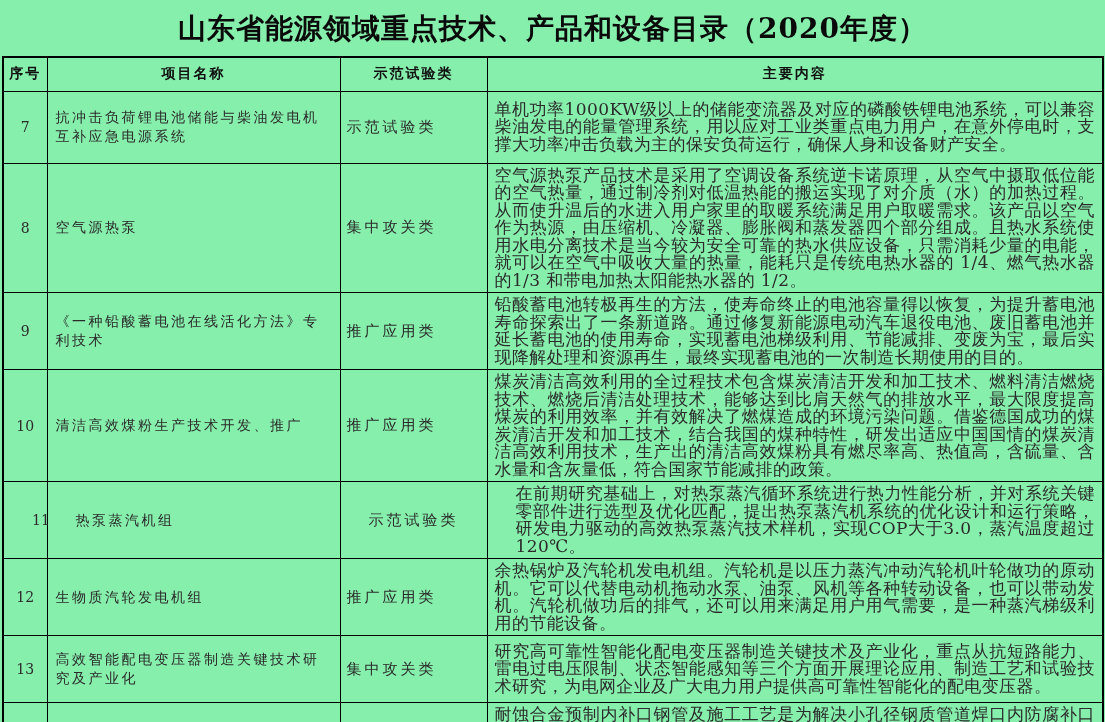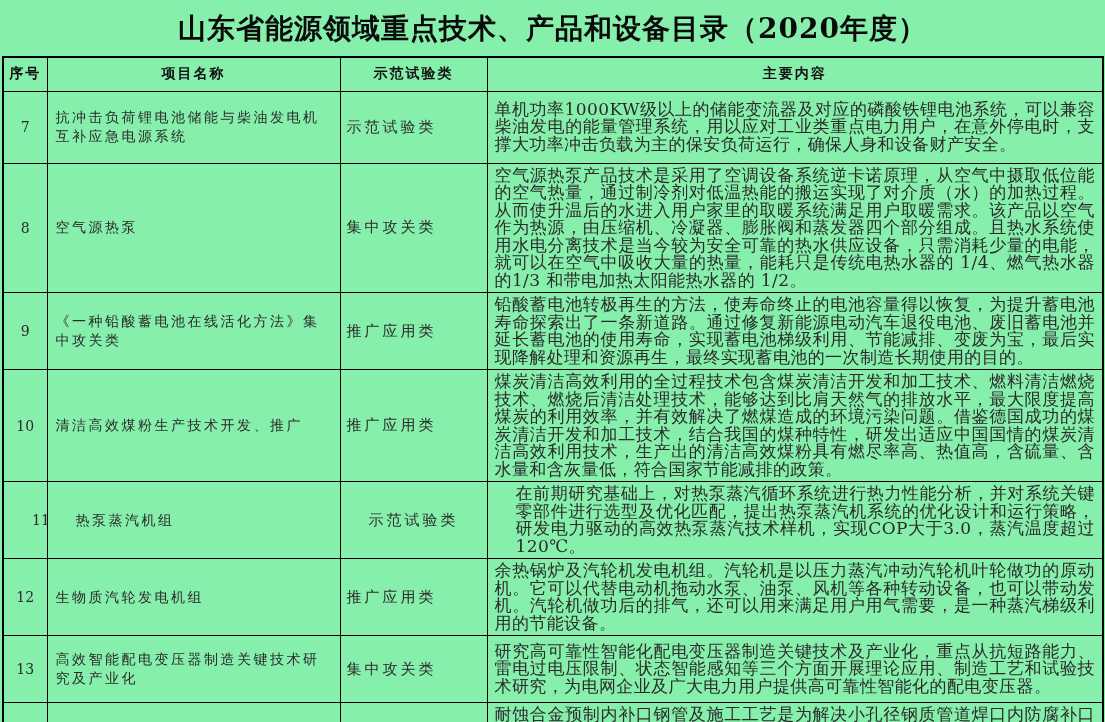--- a/index.html
+++ b/index.html
@@ -116,21 +116,21 @@
         <td class="c-content">单机功率1000KW级以上的储能变流器及对应的磷酸铁锂电池系统，可以兼容柴油发电的能量管理系统，用以应对工业类重点电力用户，在意外停电时，支撑大功率冲击负载为主的保安负荷运行，确保人身和设备财产安全。</td>
       </tr>
       <tr class="r8">
         <td class="c-no">8</td>
         <td class="c-name">空气源热泵</td>
         <td class="c-cat">集中攻关类</td>
         <td class="c-content">空气源热泵产品技术是采用了空调设备系统逆卡诺原理，从空气中摄取低位能的空气热量，通过制冷剂对低温热能的搬运实现了对介质（水）的加热过程。从而使升温后的水进入用户家里的取暖系统满足用户取暖需求。该产品以空气作为热源，由压缩机、冷凝器、膨胀阀和蒸发器四个部分组成。且热水系统使用水电分离技术是当今较为安全可靠的热水供应设备，只需消耗少量的电能，就可以在空气中吸收大量的热量，能耗只是传统电热水器的 1/4、燃气热水器的1/3 和带电加热太阳能热水器的 1/2。</td>
       </tr>
       <tr class="r9">
         <td class="c-no">9</td>
-        <td class="c-name">《一种铅酸蓄电池在线活化方法》集中攻关类</td>
+        <td class="c-name">《一种铅酸蓄电池在线活化方法》专利技术</td>
         <td class="c-cat">推广应用类</td>
         <td class="c-content">铅酸蓄电池转极再生的方法，使寿命终止的电池容量得以恢复，为提升蓄电池寿命探索出了一条新道路。通过修复新能源电动汽车退役电池、废旧蓄电池并延长蓄电池的使用寿命，实现蓄电池梯级利用、节能减排、变废为宝，最后实现降解处理和资源再生，最终实现蓄电池的一次制造长期使用的目的。</td>
       </tr>
       <tr class="r10">
         <td class="c-no">10</td>
         <td class="c-name">清洁高效煤粉生产技术开发、推广</td>
         <td class="c-cat">推广应用类</td>
         <td class="c-content">煤炭清洁高效利用的全过程技术包含煤炭清洁开发和加工技术、燃料清洁燃烧技术、燃烧后清洁处理技术，能够达到比肩天然气的排放水平，最大限度提高煤炭的利用效率，并有效解决了燃煤造成的环境污染问题。借鉴德国成功的煤炭清洁开发和加工技术，结合我国的煤种特性，研发出适应中国国情的煤炭清洁高效利用技术，生产出的清洁高效煤粉具有燃尽率高、热值高，含硫量、含水量和含灰量低，符合国家节能减排的政策。</td>
       </tr>
       <tr class="r11">

